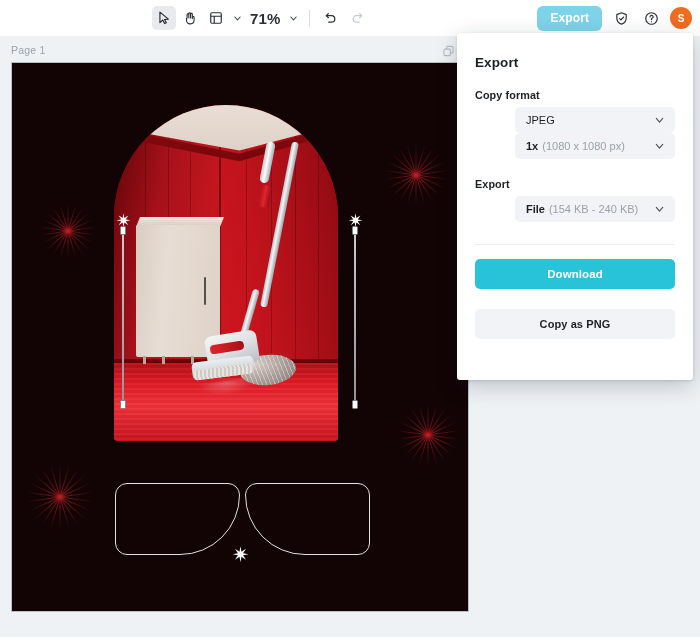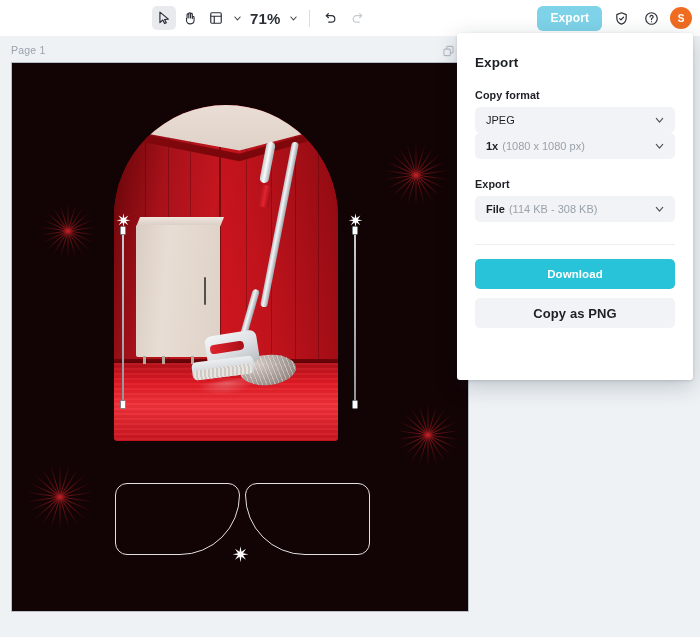--- a/index.html
+++ b/index.html
@@ -234,38 +234,38 @@
     width: 236px; height: 347px;
     background:#fff; border-radius:3px;
     box-shadow: 0 6px 22px rgba(20,30,50,.22), 0 1px 3px rgba(20,30,50,.14);
     padding: 22px 18px 0 18px;
   }
   .panel-title { font-size:13.5px; font-weight:700; color:#1c1f24; letter-spacing:.1px; }
   .field-label { font-size:10.8px; font-weight:700; color:#1c1f24; margin:19px 0 6px; letter-spacing:.1px; }
   .select {
     position:relative; height:26px; background:#f1f3f6; border-radius:5px;
     display:flex; align-items:center; padding:0 28px 0 11px;
-    font-size:11px; color:#1c1f24; cursor:pointer; white-space:nowrap; overflow:hidden;
+    font-size:11px; color:#1c1f24; cursor:pointer; white-space:nowrap; overflow:hidden;margin-left:40px;
   }
   .select .muted { color:#9aa1ab; font-weight:400; }
   .select .strong { font-weight:700; }
   .select .sv-chev {
     position:absolute; right:10px; top:50%; transform:translateY(-50%);
     color:#4b5059; display:flex;
   }
   .divider { height:1px; background:#eceef1; margin:22px 0 14px; }
   .btn-primary {
     width:100%; height:30px; background:#29c3d9; color:#fff;
     border:none; border-radius:5px; font-size:11.5px; font-weight:700;
     cursor:pointer; font-family:inherit; letter-spacing:.1px;
   }
   .btn-secondary {
     width:100%; height:30px; background:#f1f3f6; color:#1c1f24;
-    border:none; border-radius:5px; font-size:13px; font-weight:700;
-    margin-top:9px; cursor:pointer; font-family:inherit; letter-spacing:.1px;
+    border:none; border-radius:5px; font-size:11px; font-weight:700;
+    margin-top:20px; cursor:pointer; font-family:inherit; letter-spacing:.1px;
   }
 </style>
 </head>
 <body>
 
 <div class="toolbar">
 
   <div class="tb-center">
 
     <div class="tb-btn active">
@@ -531,21 +531,21 @@
     <span class="sv-chev">
       <svg width="11" height="11" viewBox="0 0 24 24" fill="none" stroke="currentColor" stroke-width="2.4" stroke-linecap="round" stroke-linejoin="round">
           <path d="M5 8.5l7 8 7-8"></path>
         </svg>
     </span>
   </div>
 
   <div class="field-label">Export</div>
   <div class="select">
     <span class="strong">File</span>
-    <span class="muted" style="margin-left:4px">(114 KB - 308 KB)</span>
+    <span class="muted" style="margin-left:4px">(154 KB - 240 KB)</span>
     <span class="sv-chev">
       <svg width="11" height="11" viewBox="0 0 24 24" fill="none" stroke="currentColor" stroke-width="2.4" stroke-linecap="round" stroke-linejoin="round">
           <path d="M5 8.5l7 8 7-8"></path>
         </svg>
     </span>
   </div>
 
   <div class="divider"></div>
 
   <button class="btn-primary">Download</button>

